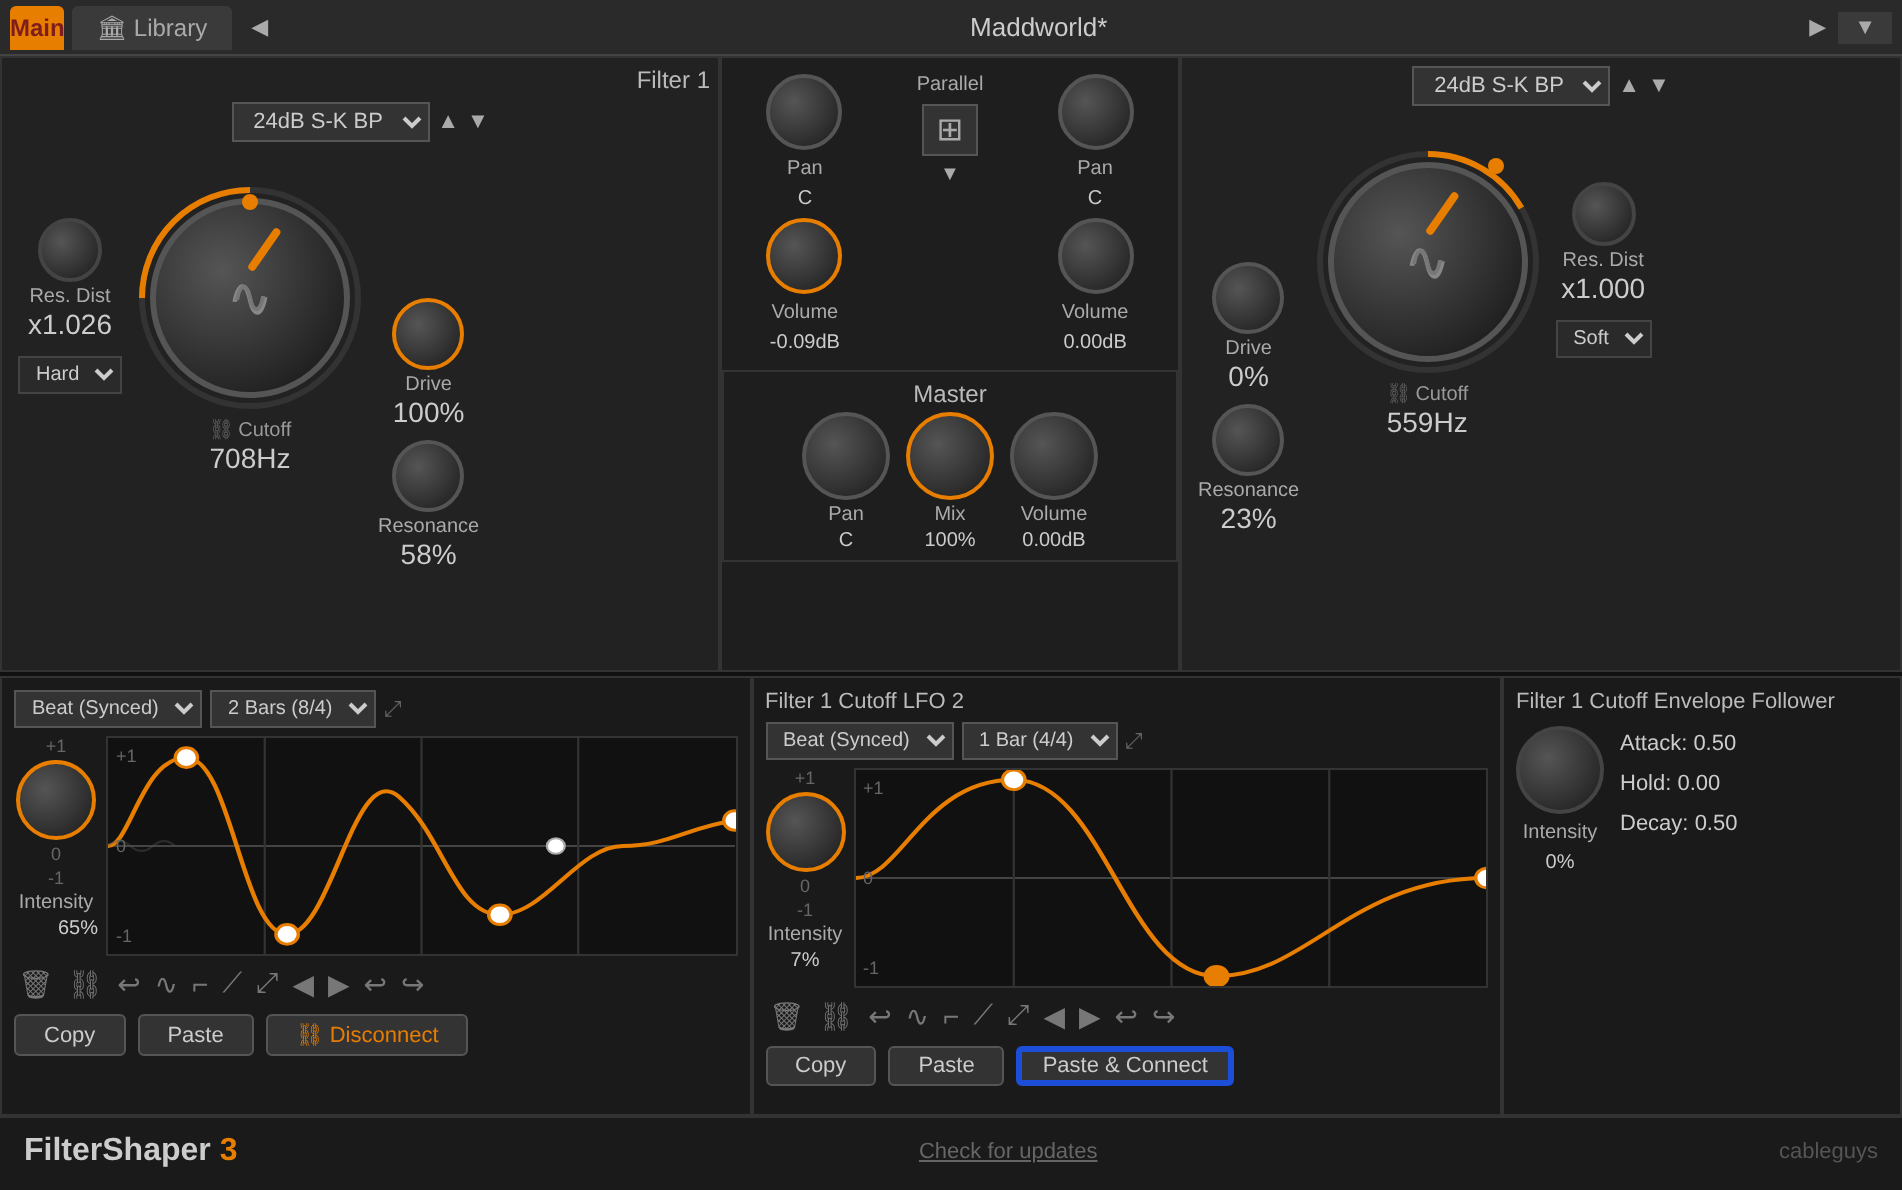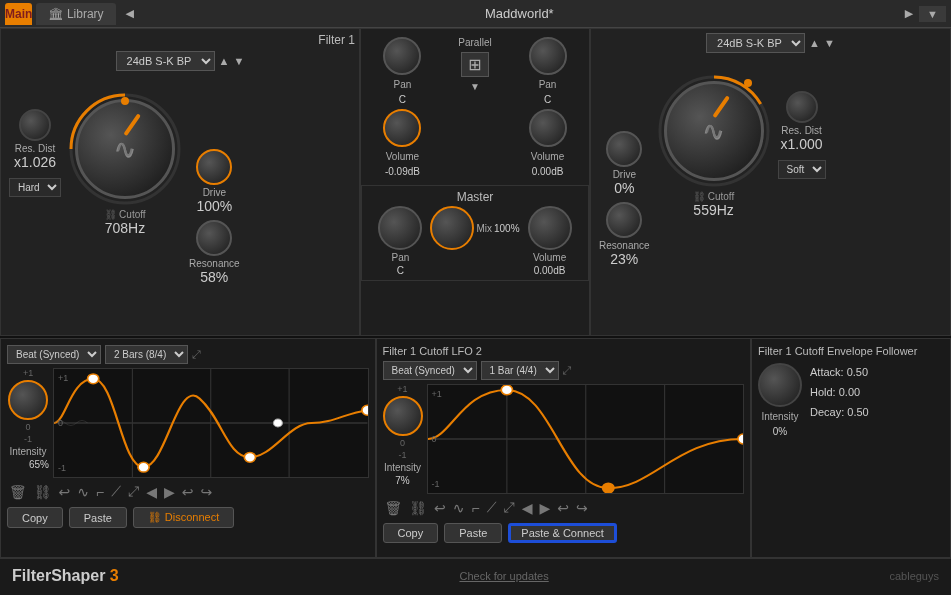--- a/index.html
+++ b/index.html
@@ -543,21 +543,21 @@
     </div>
 
     <div class="center-panel" style="width:100%;border-top:1px solid #333;">
       <div class="center-title">Master</div>
       <div style="display:flex;gap:8px;align-items:flex-start;">
         <div style="display:flex;flex-direction:column;align-items:center;gap:2px;">
           <div class="knob-small" style="width:44px;height:44px;border-radius:50%;background:radial-gradient(circle at 35% 35%,#555,#1a1a1a);border:2px solid #555;"></div>
           <div style="font-size:10px;color:#aaa;">Pan</div>
           <div style="font-size:10px;color:#ccc;">C</div>
         </div>
-        <div style="display:flex;flex-direction:row;align-items:center;gap:2px;">
+        <div style="display:flex;flex-direction:column;align-items:center;gap:2px;">
           <div class="knob-small" style="width:44px;height:44px;border-radius:50%;background:radial-gradient(circle at 35% 35%,#555,#1a1a1a);border:2px solid #e87e00;"></div>
           <div style="font-size:10px;color:#aaa;">Mix</div>
           <div style="font-size:10px;color:#ccc;">100%</div>
         </div>
         <div style="display:flex;flex-direction:column;align-items:center;gap:2px;">
           <div class="knob-small" style="width:44px;height:44px;border-radius:50%;background:radial-gradient(circle at 35% 35%,#555,#1a1a1a);border:2px solid #555;"></div>
           <div style="font-size:10px;color:#aaa;">Volume</div>
           <div style="font-size:10px;color:#ccc;">0.00dB</div>
         </div>
       </div>

